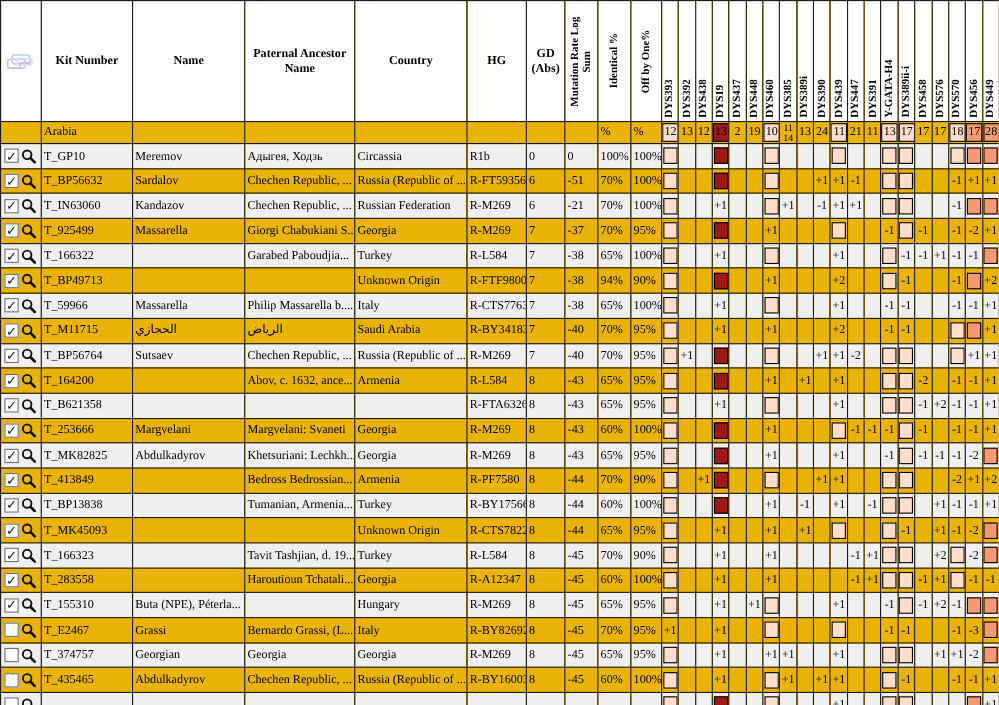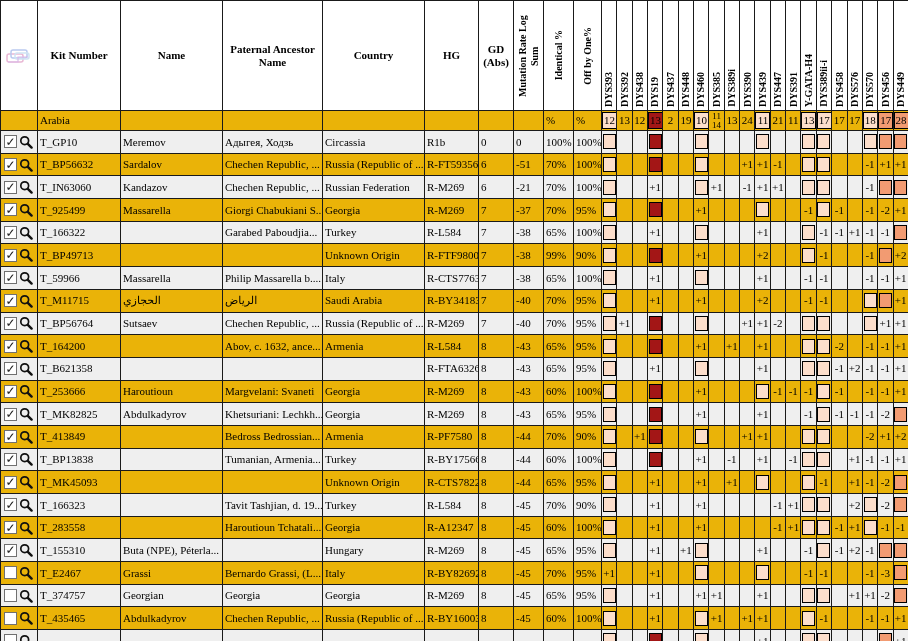--- a/index.html
+++ b/index.html
@@ -542,21 +542,21 @@
               </svg>
             </div>
           </td>
           <td class="txt">T_BP49713</td>
           <td class="txt"></td>
           <td class="txt"></td>
           <td class="txt">Unknown Origin</td>
           <td class="txt">R-FTF98001</td>
           <td class="num">7</td>
           <td class="num">-38</td>
-          <td class="num">99%</td>
+          <td class="num">94%</td>
           <td class="num">90%</td>
           <td class="mk">
             <div class="box" style="background: rgb(252, 222, 203);"></div>
           </td>
           <td class="mk"></td>
           <td class="mk"></td>
           <td class="mk">
             <div class="box" style="background: rgb(163, 22, 22);"></div>
           </td>
           <td class="mk"></td>
@@ -822,21 +822,21 @@
           <td>
             <div class="ckcell">
               <div class="cb">✓</div>
               <svg width="14" height="14" viewBox="0 0 14 14">
                 <circle cx="5.7" cy="5.7" r="3.9" fill="none" stroke="#111" stroke-width="1.7"></circle>
                 <line x1="8.8" y1="8.8" x2="12.6" y2="12.6" stroke="#111" stroke-width="2.4" stroke-linecap="round"></line>
               </svg>
             </div>
           </td>
           <td class="txt">T_253666</td>
-          <td class="txt">Haroutioun</td>
+          <td class="txt">Margvelani</td>
           <td class="txt">Margvelani: Svaneti</td>
           <td class="txt">Georgia</td>
           <td class="txt">R-M269</td>
           <td class="num">8</td>
           <td class="num">-43</td>
           <td class="num">60%</td>
           <td class="num">100%</td>
           <td class="mk">
             <div class="box" style="background: rgb(252, 222, 203);"></div>
           </td>

